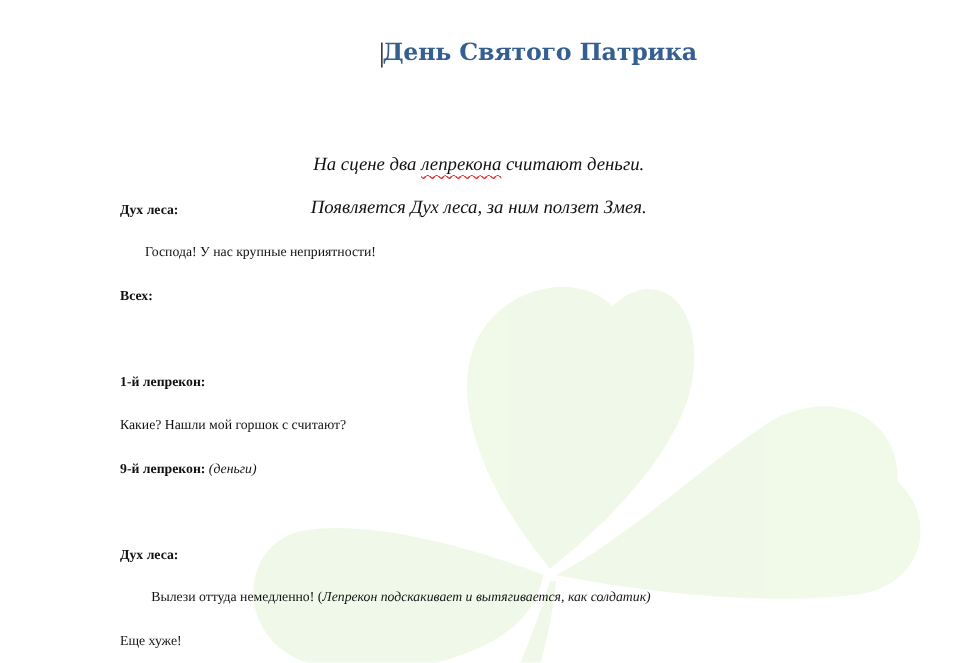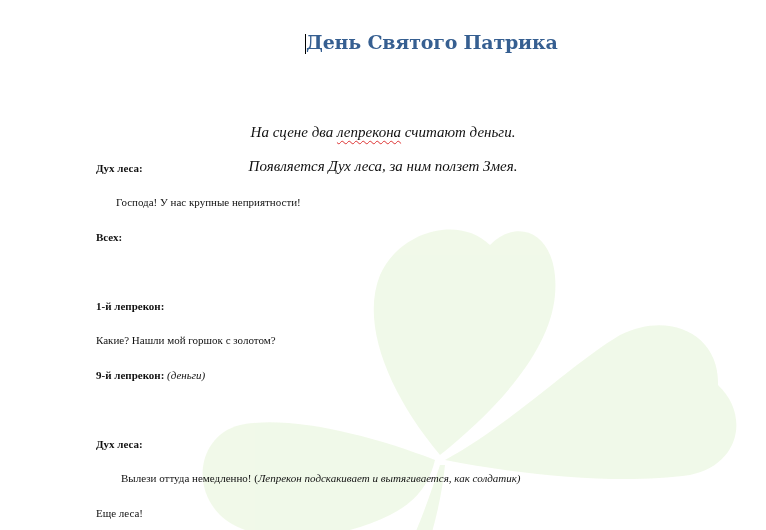--- a/index.html
+++ b/index.html
@@ -48,21 +48,21 @@
 
   <div class="stage" style="top:92px;">
     <span>На сцене два </span><span class="spell">лепрекона</span><span> считают деньги.</span>
   </div>
   <div class="stage" style="top:126px;">Появляется Дух леса, за ним ползет Змея.</div>
 
   <div class="line speaker" style="top:162px;">Дух леса:</div>
   <div class="line" style="top:196px;margin-left:20px;">Господа! У нас крупные неприятности!</div>
   <div class="line speaker" style="top:231px;">Всех:</div>
   <div class="line speaker" style="top:300px;">1-й лепрекон:</div>
-  <div class="line" style="top:334px;">Какие? Нашли мой горшок с золотом?</div>
+  <div class="line" style="top:334px;">Какие? Нашли мой горшок с считают?</div>
   <div class="line" style="top:369px;">
     <span class="speaker">9-й лепрекон:</span>
     <span class="direction">(деньги)</span>
   </div>
   <div class="line speaker" style="top:438px;">Дух леса:</div>
   <div class="line" style="top:472px;margin-left:25px;"><span>Вылези оттуда немедленно! (</span><span class="direction">Лепрекон подскакивает и вытягивается, как солдатик)</span></div>
-  <div class="line" style="top:507px;">Еще леса!</div>
+  <div class="line" style="top:507px;">Еще хуже!</div>
 </div>
 
 </body></html>

